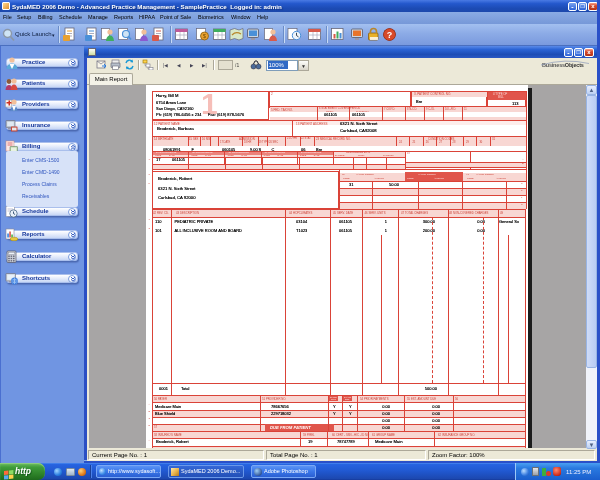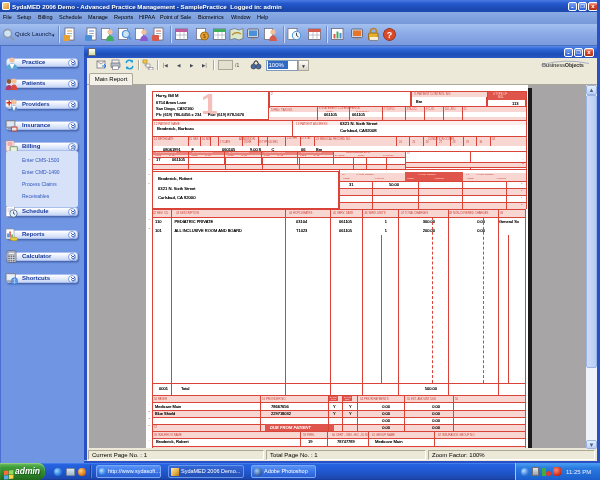--- a/index.html
+++ b/index.html
@@ -682,21 +682,21 @@
  <div class="a" style="left:4px;top:3px;width:10px;height:10px">
    <svg width="10" height="10" viewBox="0 0 10 10">
           <g transform="skewY(-6)">
             <rect x="0" y="1" width="4.4" height="4" fill="#ff6a3d"></rect>
             <rect x="5" y="1" width="4.4" height="4" fill="#8ddb64"></rect>
             <rect x="0" y="5.6" width="4.4" height="4" fill="#59a8f2"></rect>
             <rect x="5" y="5.6" width="4.4" height="4" fill="#ffd24d"></rect>
           </g>
         </svg>
  </div>
- <div class="a" style="left:15px;top:3px;font-size:8.5px;font-weight:bold;font-style:italic;color:#fff;text-shadow:1px 1px 1px #14581a">admin</div>
+ <div class="a" style="left:15px;top:3px;font-size:8.5px;font-weight:bold;font-style:italic;color:#fff;text-shadow:1px 1px 1px #14581a">http</div>
 
  <div class="a" style="left:54px;top:5px;width:8px;height:8px;border-radius:50%;background:radial-gradient(circle at 35% 35%,#9fd4ff,#2a7de0 60%,#135ab0)"></div>
  <div class="a" style="left:57px;top:6px;color:#fff;font-size:7px;font-weight:bold"></div>
  <div class="a" style="left:66px;top:5px;width:9px;height:8px;background:linear-gradient(180deg,#dfe7f0,#9fb4cc);border:1px solid #7a8ca0;border-radius:1px"></div>
  <div class="a" style="left:78px;top:5px;width:8px;height:8px;border-radius:50%;background:radial-gradient(circle at 35% 35%,#ffd27a,#e07818 60%,#a04c08)"></div>
  <div class="a" style="left:90px;top:2px;width:1px;height:13px;background:#1a3f96;box-shadow:1px 0 0 #4a80e8"></div>
 
  <div class="a" style="left:96px;top:2px;width:65px;height:13px;background:linear-gradient(180deg,#5a93f5 0%,#3a76e8 50%,#2a5fd2 100%);border:1px solid #79a7f5;border-radius:2px">
    <div class="a" style="left:2px;top:2px;width:7px;height:7px;border-radius:50%;background:radial-gradient(circle at 35% 35%,#bfe0ff,#3a8ae8 60%,#1a5ab8)"></div>
    <div class="a" style="left:11px;top:2px;font-size:5.5px;color:#fff;white-space:nowrap">http://www.sydasoft...</div>

